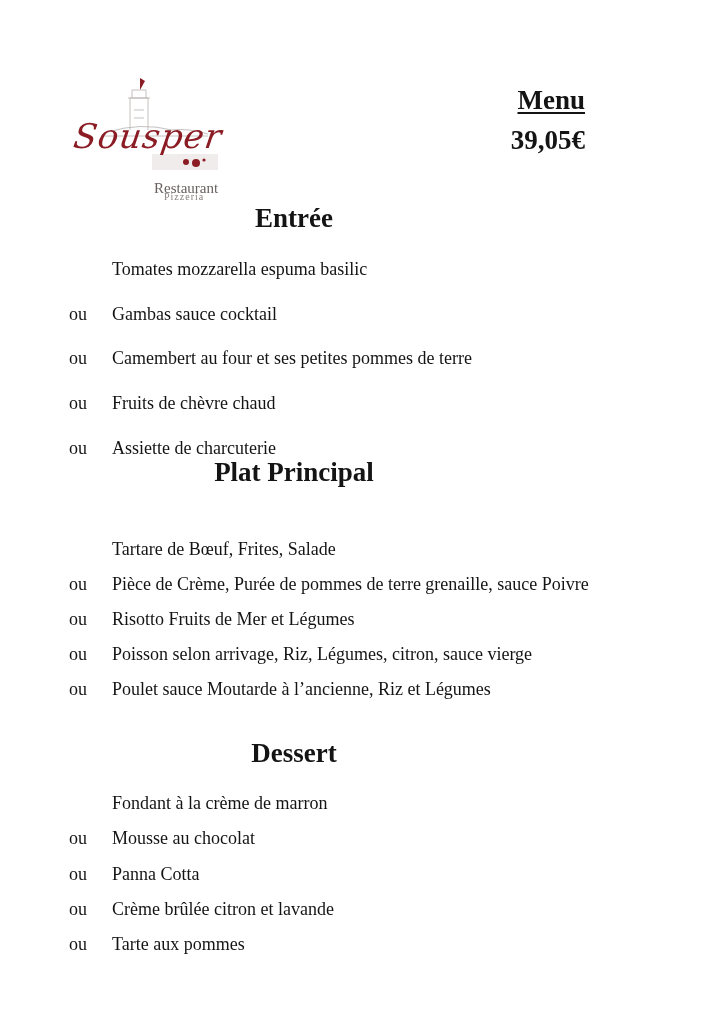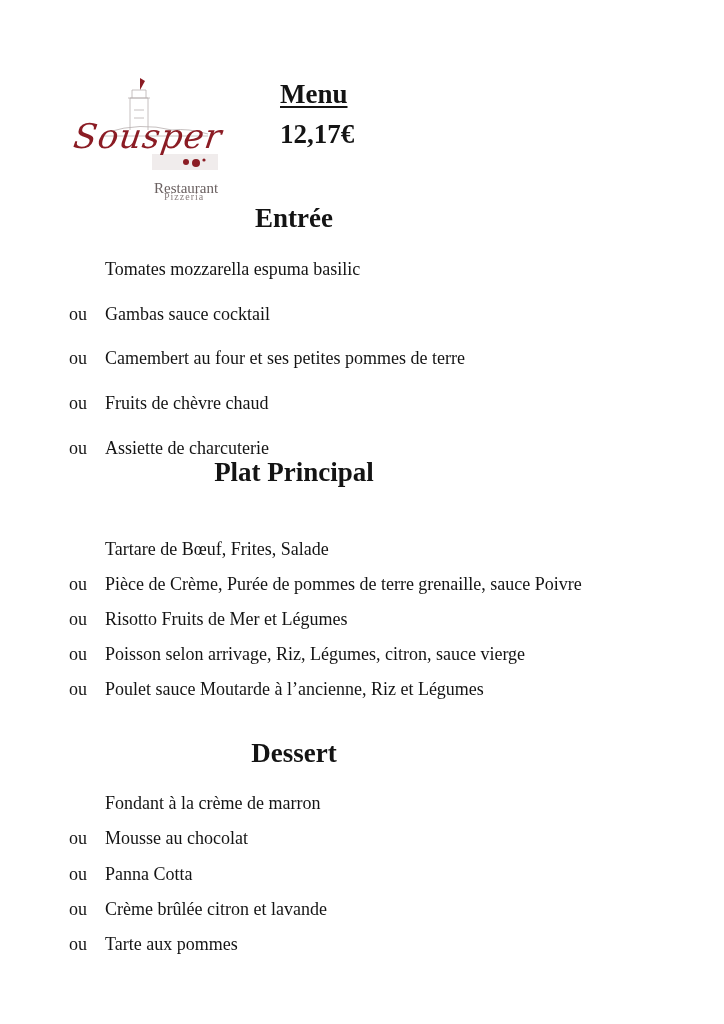--- a/index.html
+++ b/index.html
@@ -1,34 +1,34 @@
 <!DOCTYPE html>
 <html><head>
 <meta charset="utf-8">
 <style>
   html, body { margin: 0; padding: 0; background: #ffffff; }
   body {
     width: 724px; height: 1024px; position: relative; overflow: hidden;
     font-family: "Liberation Serif", "DejaVu Serif", serif; color: #141414;
   }
   .logo { position: absolute; left: 68px; top: 70px; width: 160px; height: 135px; }
-  .header { position: absolute; left: 280px; top: 78px; width: 305px; text-align: left; }
+  .header { position: absolute; left: 280px; top: 84px; width: 305px; text-align: right; }
   .menu-title {
     font-size: 27px; font-weight: bold; text-decoration: underline;
     text-decoration-thickness: 2px; text-underline-offset: 3px; line-height: 32px;
   }
   .menu-subtitle { font-size: 18px; font-style: italic; line-height: 24px; margin-top: 1px; }
   .menu-price { font-size: 27px; font-weight: bold; line-height: 32px; margin-top: 8px; }
   .section-title {
     position: absolute; left: 0; width: 588px; text-align: center;
     font-size: 27px; font-weight: bold; line-height: 32px;
   }
   .item { position: absolute; left: 0; width: 724px; font-size: 18px; line-height: 22px; }
   .item .ou { position: absolute; left: 69px; }
-  .item .dish { position: absolute; left: 105px; white-space: nowrap; }
+  .item .dish { position: absolute; left: 112px; white-space: nowrap; }
 </style>
 </head>
 <body>
 
 <div class="logo">
   <svg width="160" height="135" viewBox="0 0 160 135">
 
     <g stroke="#b8b0b0" stroke-width="0.8" fill="none">
       <path d="M62 60 L62 28 L80 28 L80 60"></path>
       <path d="M60 28 L82 28 M64 20 L78 20 L78 28 M64 20 L64 28"></path>
@@ -43,21 +43,21 @@
     <circle cx="128" cy="93" r="4" fill="#8b1c24"></circle>
     <circle cx="136" cy="90" r="1.6" fill="#8b1c24"></circle>
   </svg>
   <div style="position:absolute; left:6px; top:46px; font-family:'DejaVu Serif', serif; font-style:italic; font-size:34px; color:#8b1c24; letter-spacing:1px; transform:skewX(-8deg);">Sousper</div>
   <div style="position:absolute; left:86px; top:110px; font-size:15px; color:#6a6060;">Restaurant</div>
   <div style="position:absolute; left:96px; top:121px; font-size:10px; color:#8a8080; letter-spacing:1px;">Pizzeria</div>
 </div>
 
 <div class="header">
   <div class="menu-title">Menu</div>
-  <div class="menu-price">12,17€</div>
+  <div class="menu-price">39,05€</div>
 </div>
 
 <div class="section-title" style="top:202px;">Entrée</div>
 <div class="item" style="top:258px;">
   <span class="ou"></span>
   <span class="dish">Tomates mozzarella espuma basilic</span>
 </div>
 <div class="item" style="top:303px;">
   <span class="ou">ou</span>
   <span class="dish">Gambas sauce cocktail</span>

